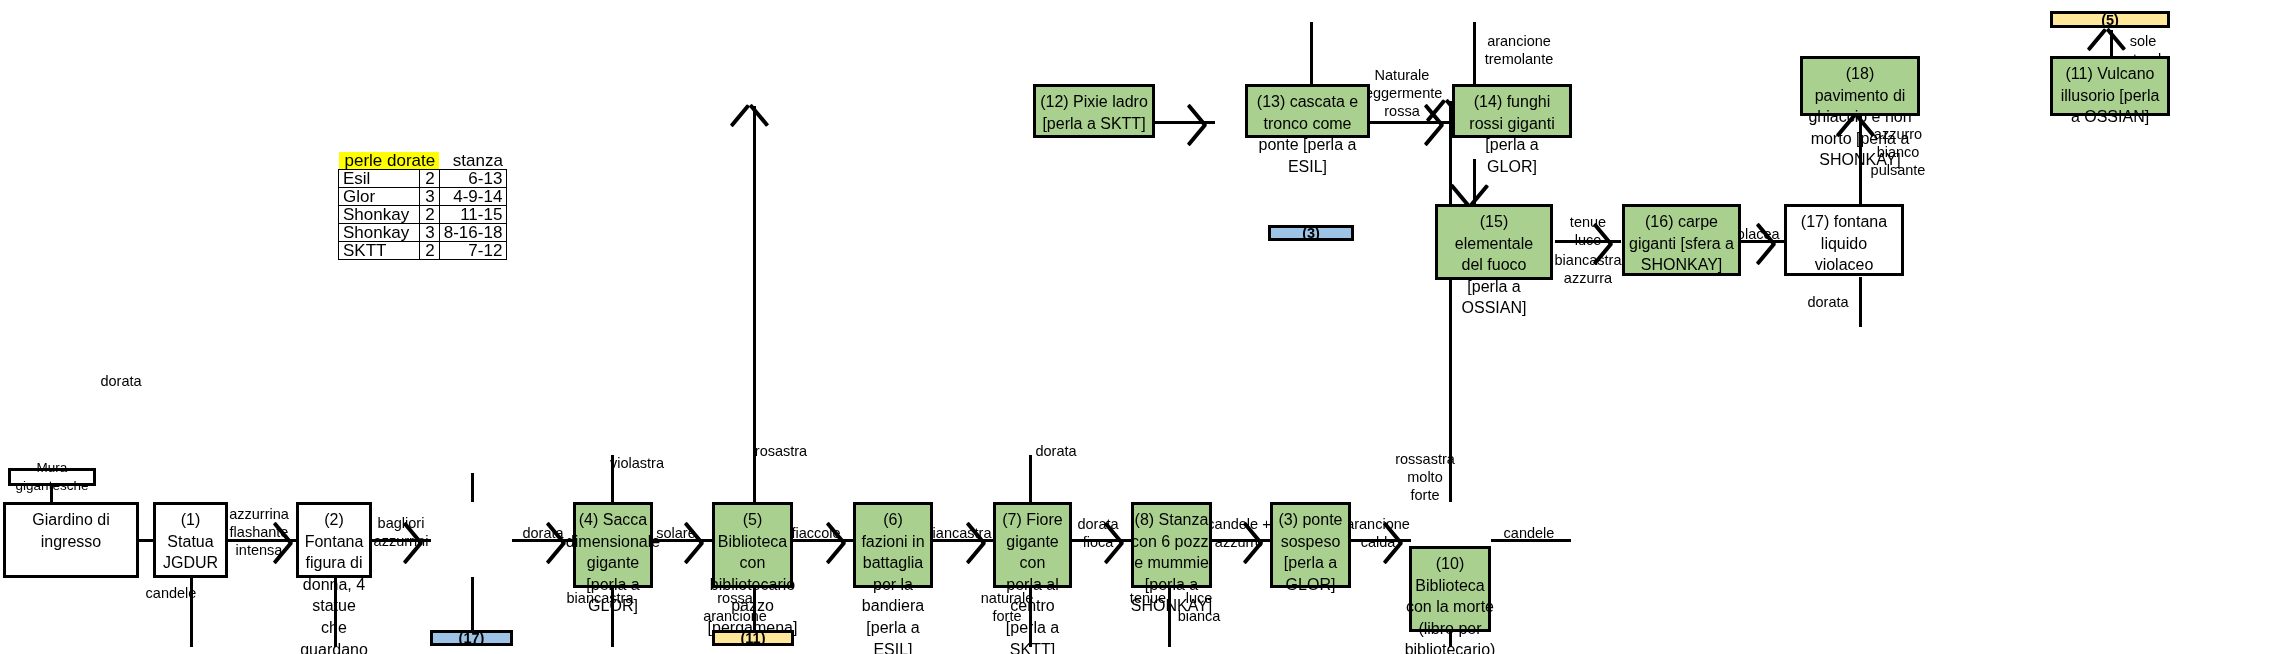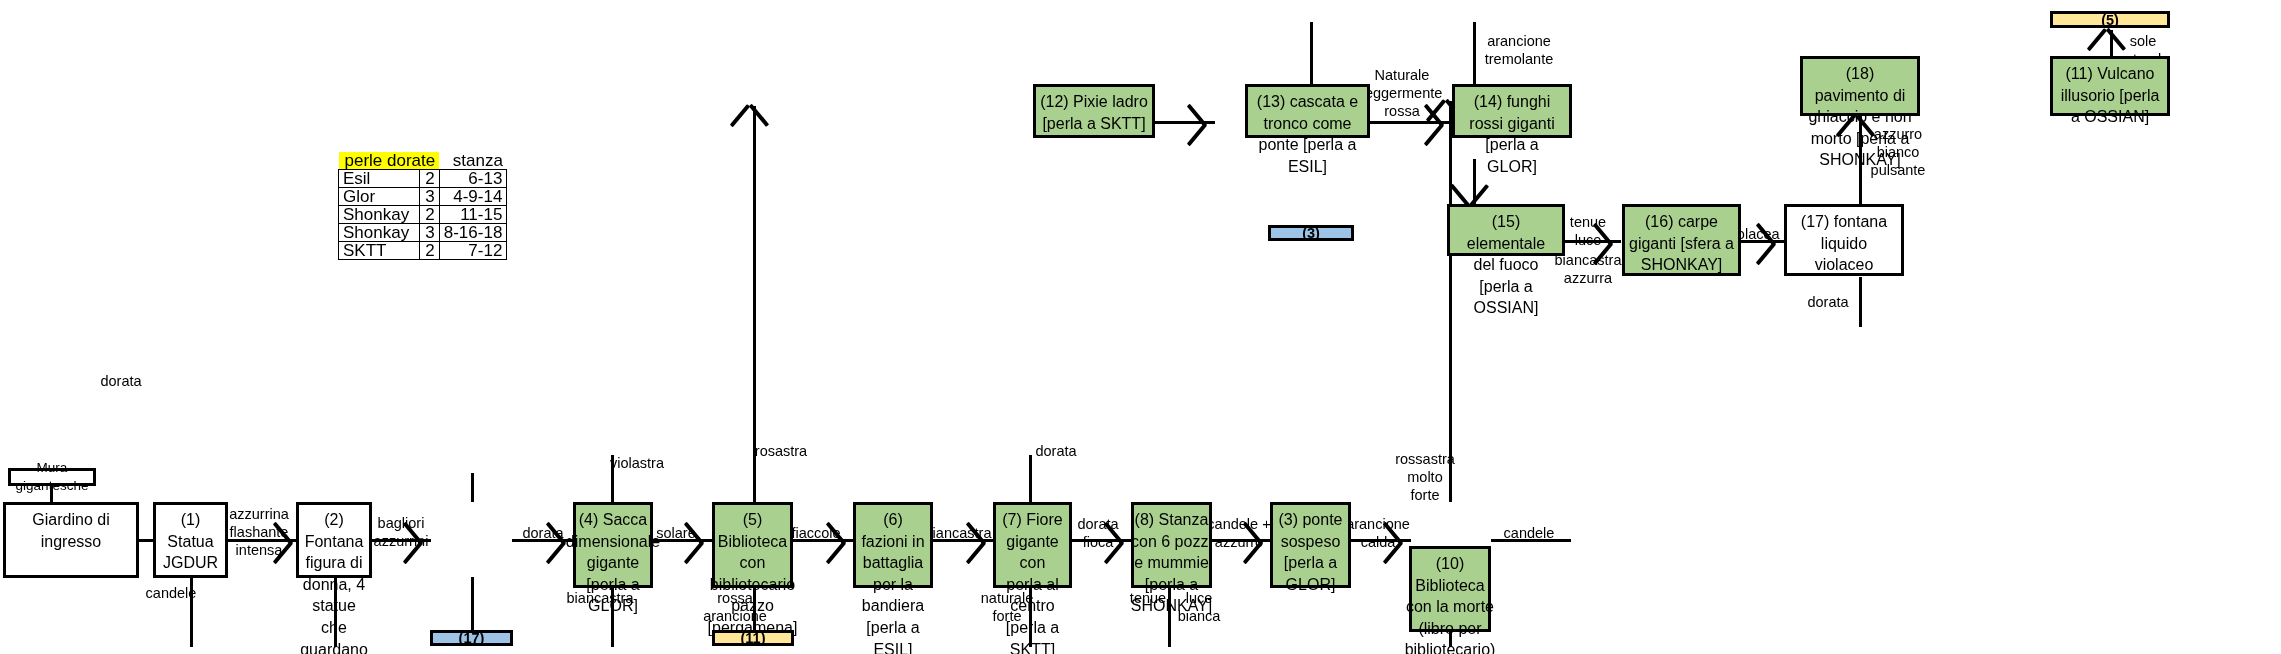--- a/index.html
+++ b/index.html
@@ -300,21 +300,21 @@
   </div>
 
   <div class="node green topalign" style="left:1245px; top:84px; width:125px; height:54px;">
     <span>(13) cascata e tronco come ponte [perla a ESIL]</span>
   </div>
 
   <div class="node green topalign" style="left:1452px; top:84px; width:120px; height:54px;">
     <span>(14) funghi rossi giganti [perla a GLOR]</span>
   </div>
 
-  <div class="node green topalign" style="left:1435px; top:204px; width:118px; height:52px;margin-left:12px;">
+  <div class="node green topalign" style="left:1435px; top:204px; width:118px; height:76px;">
     <span>(15) elementale del fuoco [perla a OSSIAN]</span>
   </div>
 
   <div class="node green topalign" style="left:1622px; top:204px; width:119px; height:72px;">
     <span>(16) carpe giganti [sfera a SHONKAY]</span>
   </div>
 
   <div class="node topalign" style="left:1784px; top:204px; width:120px; height:72px;">
     <span>(17) fontana liquido violaceo</span>
   </div>

